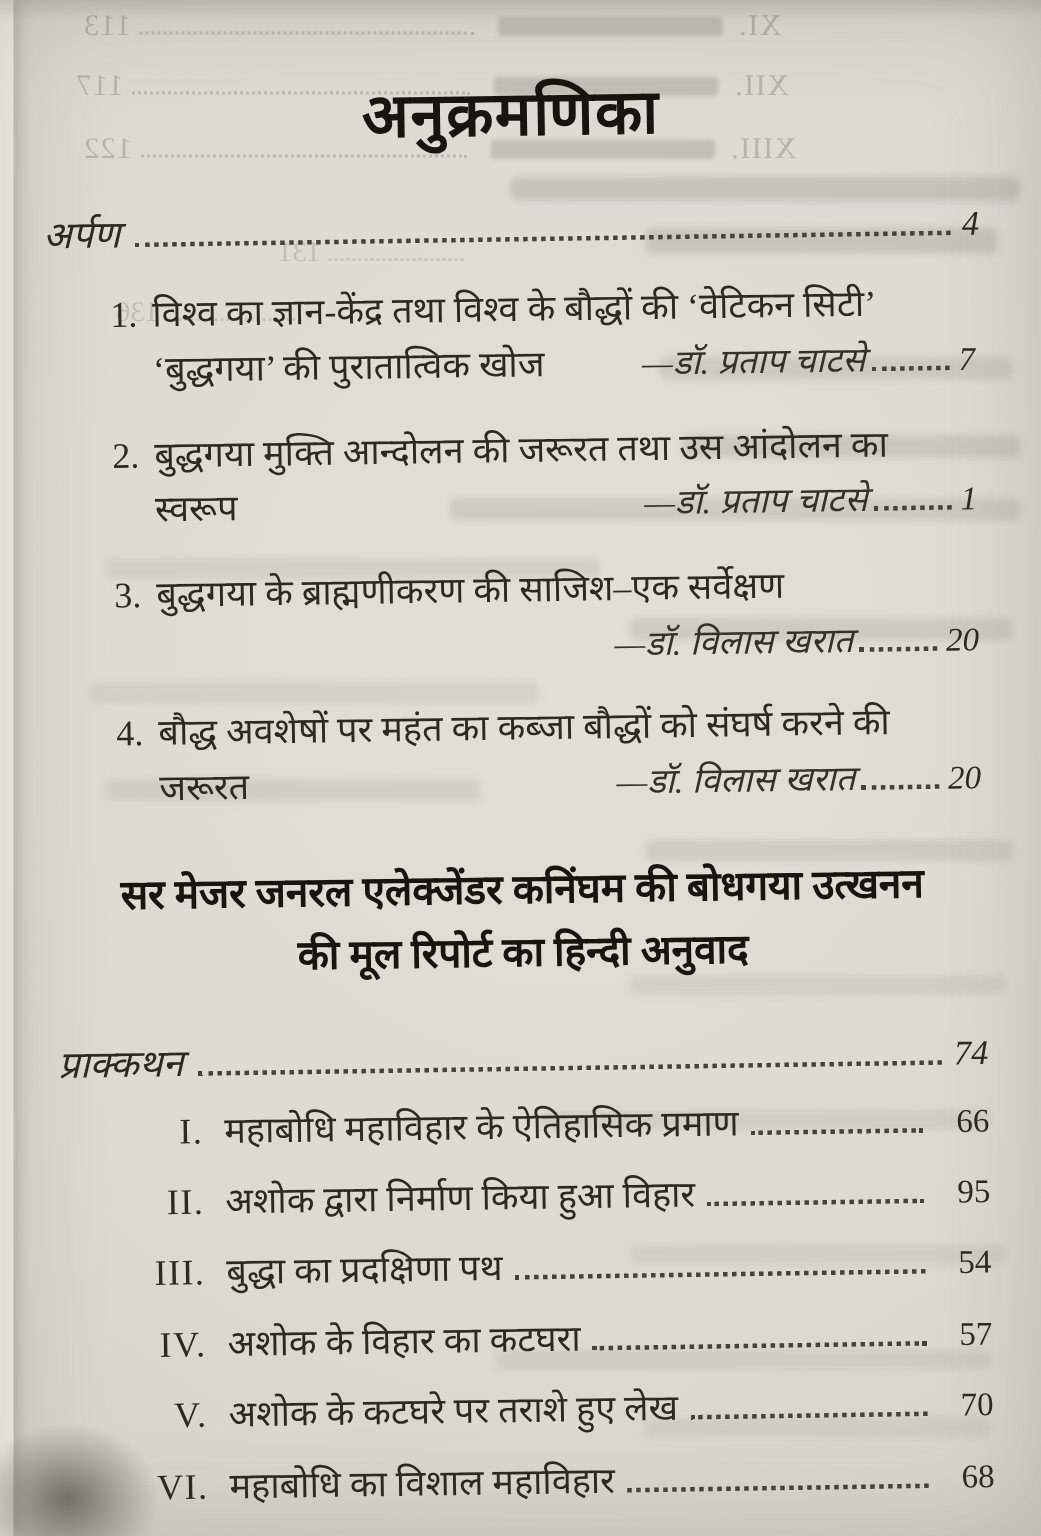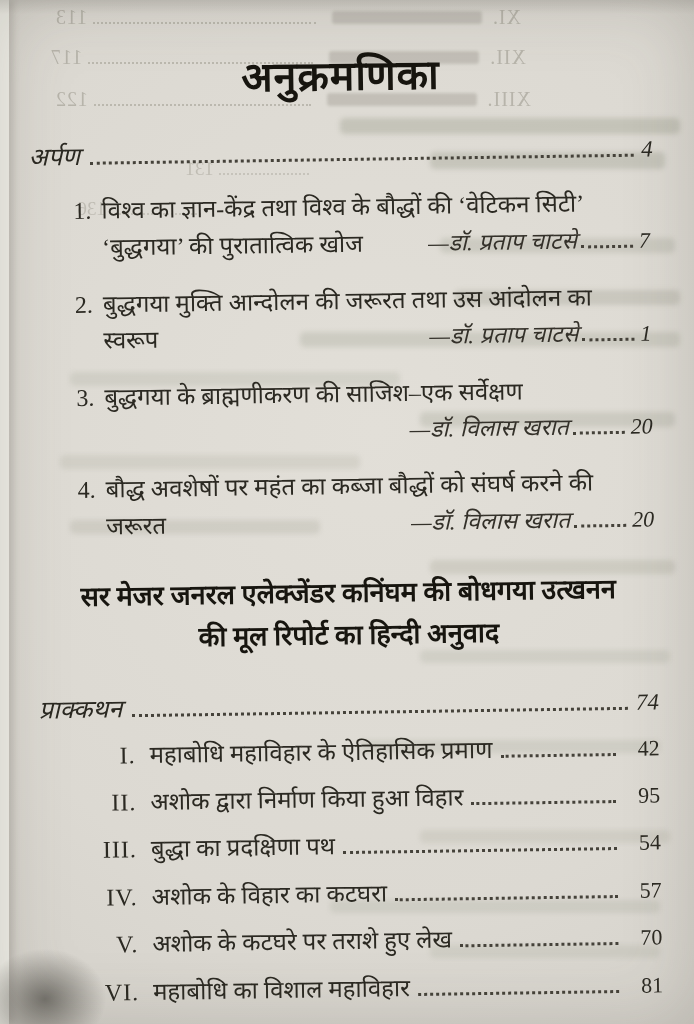--- a/index.html
+++ b/index.html
@@ -190,21 +190,21 @@
       <span class="it">प्राक्कथन</span>
       <span class="leader"></span>
       <span class="pg it">74</span>
     </div>
 
     <div id="roman">
         <div class="rrow">
           <span class="rnum">I.</span>
           <span class="rlabel">महाबोधि महाविहार के ऐतिहासिक प्रमाण</span>
           <span class="leader"></span>
-          <span class="rpg">42</span>
+          <span class="rpg">66</span>
         </div>
         <div class="rrow">
           <span class="rnum">II.</span>
           <span class="rlabel">अशोक द्वारा निर्माण किया हुआ विहार</span>
           <span class="leader"></span>
           <span class="rpg">95</span>
         </div>
         <div class="rrow">
           <span class="rnum">III.</span>
           <span class="rlabel">बुद्धा का प्रदक्षिणा पथ</span>
@@ -220,21 +220,21 @@
         <div class="rrow">
           <span class="rnum">V.</span>
           <span class="rlabel">अशोक के कटघरे पर तराशे हुए लेख</span>
           <span class="leader"></span>
           <span class="rpg">70</span>
         </div>
         <div class="rrow">
           <span class="rnum">VI.</span>
           <span class="rlabel">महाबोधि का विशाल महाविहार</span>
           <span class="leader"></span>
-          <span class="rpg">81</span>
+          <span class="rpg">68</span>
         </div>
         <div class="rrow">
           <span class="rnum">VII.</span>
           <span class="rlabel">इज़ाफ़ा तथा मरम्मत</span>
           <span class="rpg">90</span>
         </div>
       </div>
   </div>
 
   <div class="left-strip"></div>

